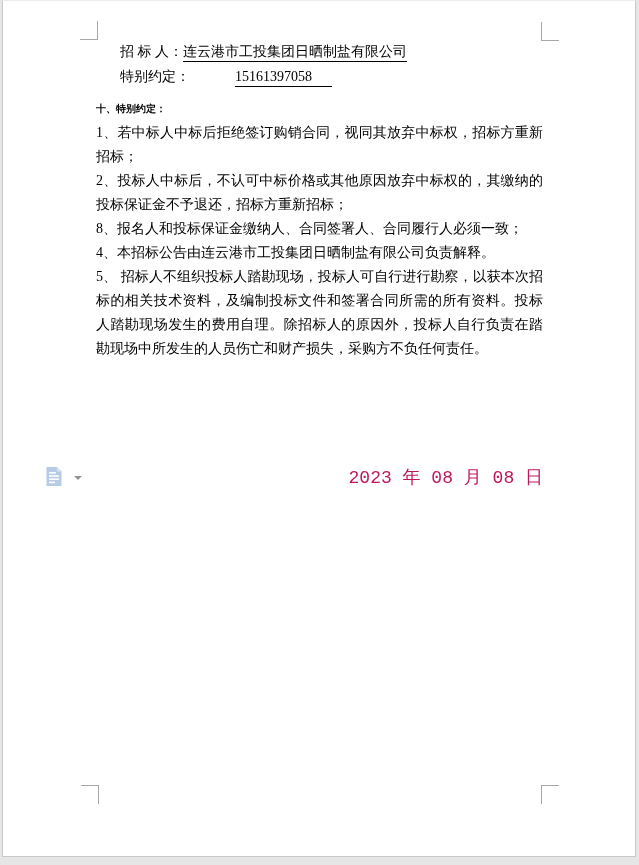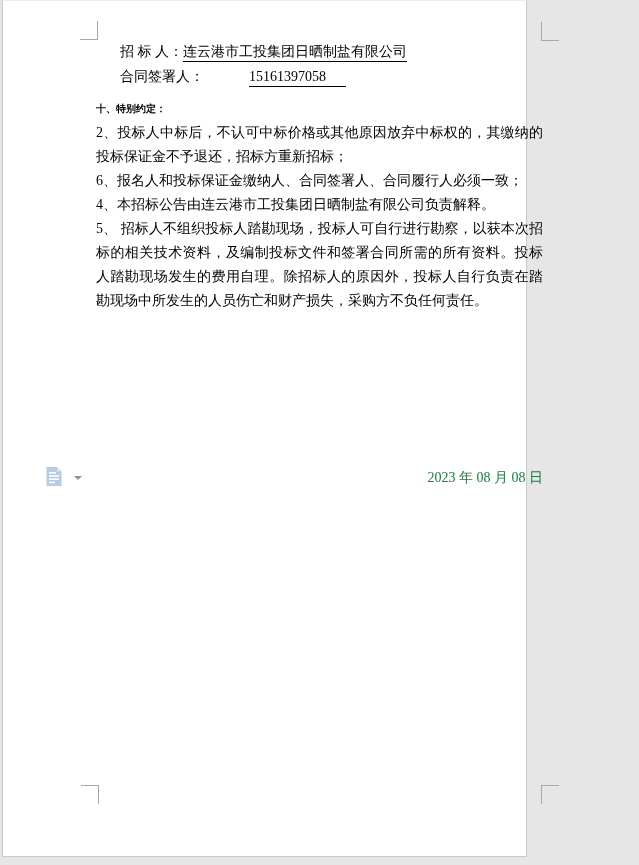--- a/index.html
+++ b/index.html
@@ -8,21 +8,21 @@
     width: 639px; height: 865px;
     background: #e6e6e6;
     font-family: "Liberation Serif", "DejaVu Serif", serif;
     overflow: hidden;
   }
   .canvas { position: relative; width: 639px; height: 865px; }
 
   .page {
     position: absolute;
     left: 2px; top: 0;
-    width: 525px; height: 857px;
+    width: 634px; height: 857px;
     background: #ffffff;
     border: 1px solid #c9c9c9;
     border-top-color: #ededed;
   }
 
   
   .mark { position: absolute; width: 18px; height: 19px; }
   .mark-tl { left: 77px; top: 20px;  border-right: 1px solid #a8a8a8; border-bottom: 1px solid #a8a8a8; }
   .mark-tr { left: 538px; top: 21px; border-left: 1px solid #a8a8a8;  border-bottom: 1px solid #a8a8a8; }
   .mark-bl { left: 78px; top: 784px; border-right: 1px solid #a8a8a8; border-top: 1px solid #a8a8a8; }
@@ -59,23 +59,24 @@
   .item {
     margin: 0;
     text-align: justify;
   }
 
   .date-line {
     position: absolute;
     left: 93px; top: 467px;
     width: 447px;
     text-align: right;
-    font-size: 14px;
+    font-size: 18px;
     line-height: 20px;
-    color: #15803d;
+    color: #be185d;
+    font-family: Liberation Mono, monospace;
   }
 
   .paste-btn {
     position: absolute;
     left: 41px; top: 465px;
     display: flex;
     align-items: center;
     cursor: pointer;
   }
   .caret {
@@ -94,27 +95,28 @@
   <div class="page">
 
     <div class="mark mark-tl"></div>
     <div class="mark mark-tr"></div>
     <div class="mark mark-bl"></div>
     <div class="mark mark-br"></div>
 
     <div class="text-area">
       <div class="contact">
         <p><span>招 标 人：</span><span class="val">连云港市工投集团日晒制盐有限公司</span></p>
-        <p><span>合同签署人：</span><span class="val val-pad">15161397058</span></p>
+        <p><span>特别约定：</span><span class="val val-pad">15161397058</span></p>
       </div>
 
       <p class="heading">十、特别约定：</p>
 
+      <p class="item">1、若中标人中标后拒绝签订购销合同，视同其放弃中标权，招标方重新招标；</p>
       <p class="item">2、投标人中标后，不认可中标价格或其他原因放弃中标权的，其缴纳的投标保证金不予退还，招标方重新招标；</p>
-      <p class="item">6、报名人和投标保证金缴纳人、合同签署人、合同履行人必须一致；</p>
+      <p class="item">8、报名人和投标保证金缴纳人、合同签署人、合同履行人必须一致；</p>
       <p class="item">4、本招标公告由连云港市工投集团日晒制盐有限公司负责解释。</p>
       <p class="item">5、 招标人不组织投标人踏勘现场，投标人可自行进行勘察，以获本次招标的相关技术资料，及编制投标文件和签署合同所需的所有资料。投标人踏勘现场发生的费用自理。除招标人的原因外，投标人自行负责在踏勘现场中所发生的人员伤亡和财产损失，采购方不负任何责任。</p>
     </div>
 
     <div class="date-line">2023 年 08 月 08 日</div>
 
     <div class="paste-btn">
       <svg width="20" height="21" viewBox="0 0 20 21">
         <path d="M2.5 1 L13 1 L17.5 5.5 L17.5 20 L2.5 20 Z" fill="#b7cae6"></path>
         <path d="M13 1 L17.5 5.5 L13 5.5 Z" fill="#d9e3f2"></path>

